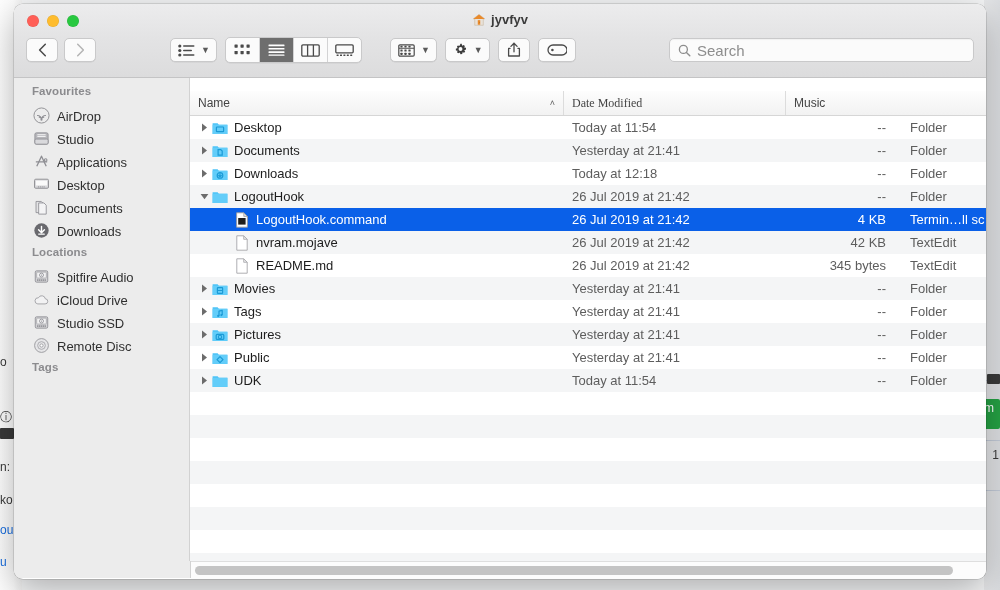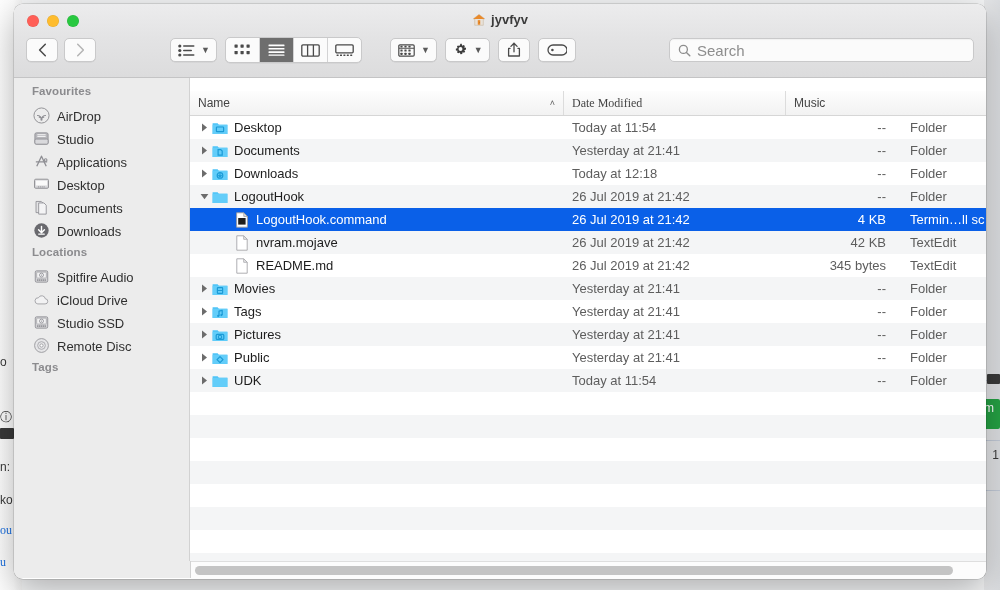--- a/index.html
+++ b/index.html
@@ -29,21 +29,21 @@
     position: absolute; left: 0; top: 0; width: 22px; height: 590px;
     background: linear-gradient(90deg,#ffffff 0%, #fdfdfd 60%, #f2f2f2 100%);
   }
   .bg-frag {
     position: absolute;
     font-size: 12px;
     color: #3a3a3a;
     white-space: nowrap;
     overflow: hidden;
   }
-  .bg-frag.blue { color: #1a6fe0; font-family: Liberation Serif, serif; }
+  .bg-frag.blue { color: #1a6fe0; }
   .bg-dark-chip {
     position: absolute; background: #3a3a3a; border-radius: 1px;
   }
   .bg-green-chip {
     position: absolute;
     background: #25a244;
     color: #ffffff;
     font-size: 12px;
     border-radius: 2px;
     padding: 2px 3px;

